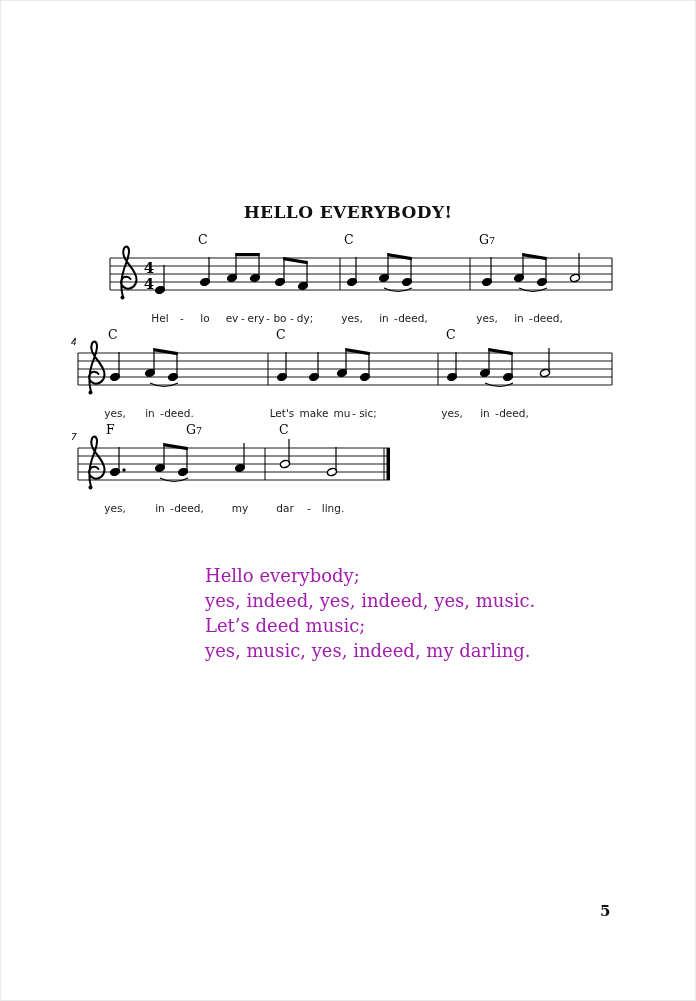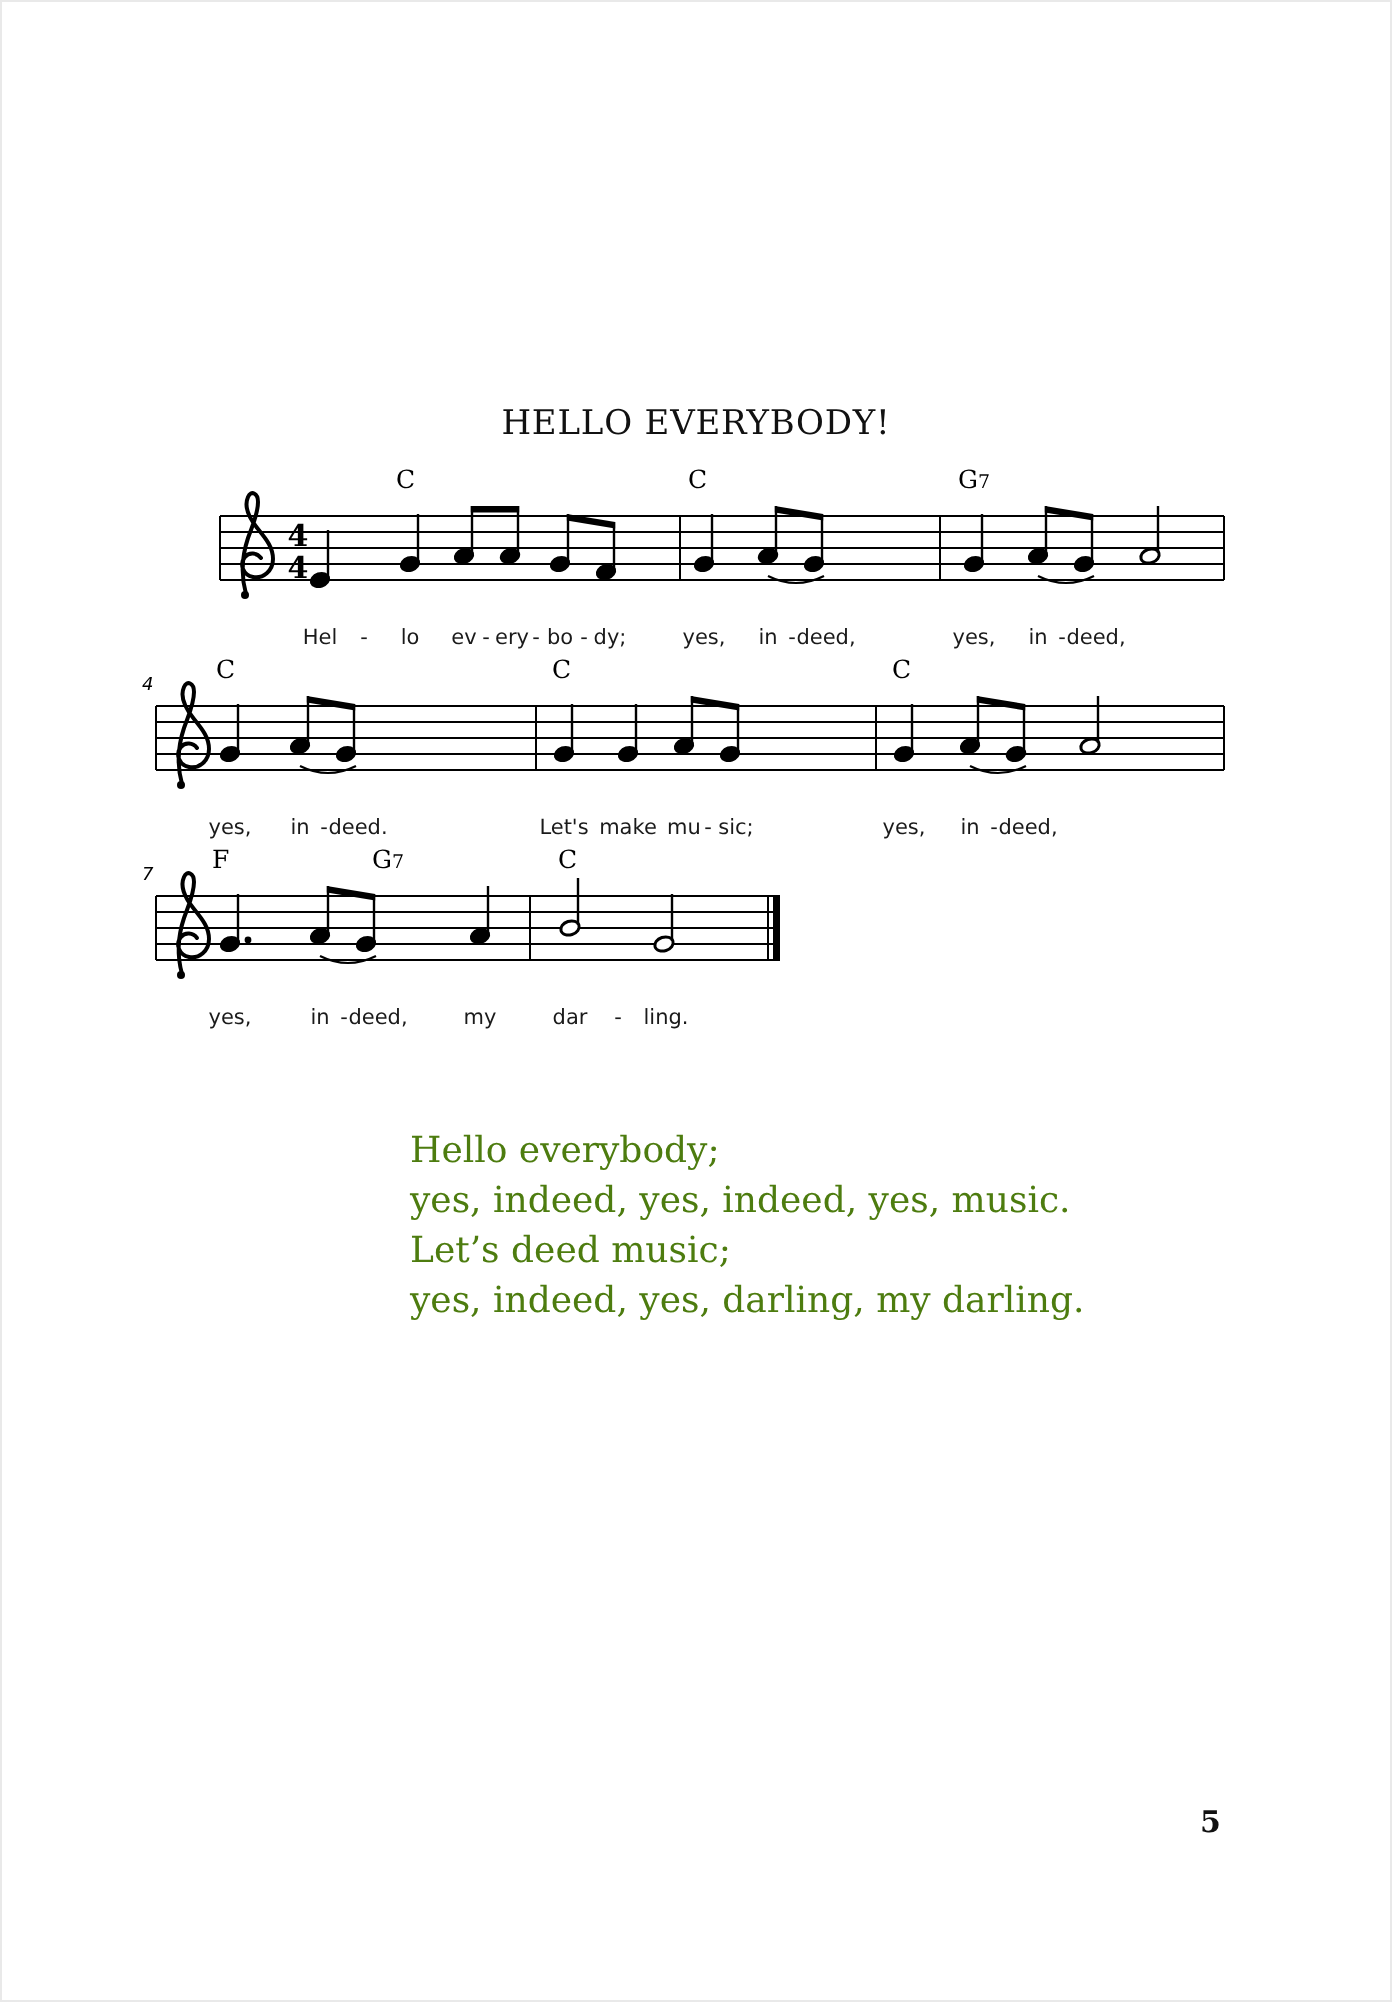--- a/index.html
+++ b/index.html
@@ -9,31 +9,31 @@
     position:relative;
     font-family:"DejaVu Serif", serif;
     color:#1a1a1a;
     box-shadow: inset 0 0 0 1px #e9e9e9;
     overflow:hidden;
   }
   .song-title{
     position:absolute; top:202px; left:0; width:696px;
     text-align:center;
     font-family:"DejaVu Serif", serif;
-    font-weight:normal; font-size:17px; letter-spacing:0.4px;
+    font-weight:bold; font-size:17px; letter-spacing:0.4px;
     color:#111;
   }
   .system{ position:absolute; }
   #sys1{ top:228px; left:102px; }
   #sys2{ top:323px; left:70px; }
   #sys3{ top:418px; left:70px; }
   .lyrics-block{
     position:absolute; top:563px; left:205px;
     font-family:"DejaVu Serif", serif;
-    font-size:18px; line-height:25px; color:#4d7c0f;
+    font-size:18px; line-height:25px; color:#a21caf;
     white-space:nowrap;
   }
   .page-number{
     position:absolute; top:902px; left:600px;
     font-family:"DejaVu Serif", serif;
     font-weight:bold; font-size:15px; color:#111;
   }
   svg{ overflow:visible; display:block; }
 </style>
 </head>
@@ -270,16 +270,16 @@
       <text x="215" y="94" text-anchor="middle" font-size="10.5" font-family="&quot;DejaVu Sans&quot;, sans-serif" fill="#1a1a1a">dar</text>
       <text x="239" y="94" text-anchor="middle" font-size="10.5" font-family="&quot;DejaVu Sans&quot;, sans-serif" fill="#1a1a1a">-</text>
       <text x="263" y="94" text-anchor="middle" font-size="10.5" font-family="&quot;DejaVu Sans&quot;, sans-serif" fill="#1a1a1a">ling.</text>
     </svg>
   </div>
 
 <div class="lyrics-block">
   <div>Hello everybody;</div>
   <div>yes, indeed, yes, indeed, yes, music.</div>
   <div>Let’s deed music;</div>
-  <div>yes, indeed, yes, darling, my darling.</div>
+  <div>yes, music, yes, indeed, my darling.</div>
 </div>
 
 <div class="page-number">5</div>
 
 </body></html>

